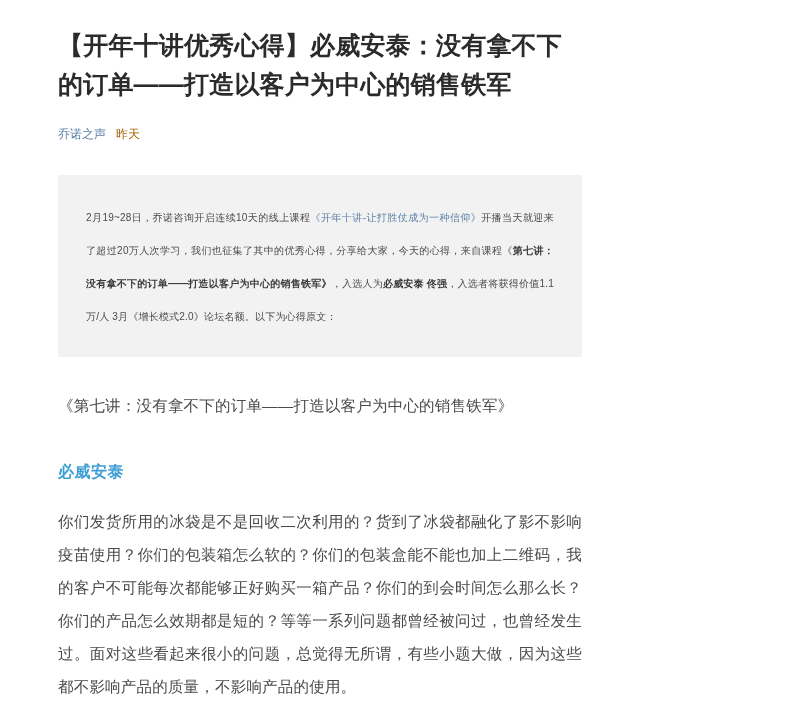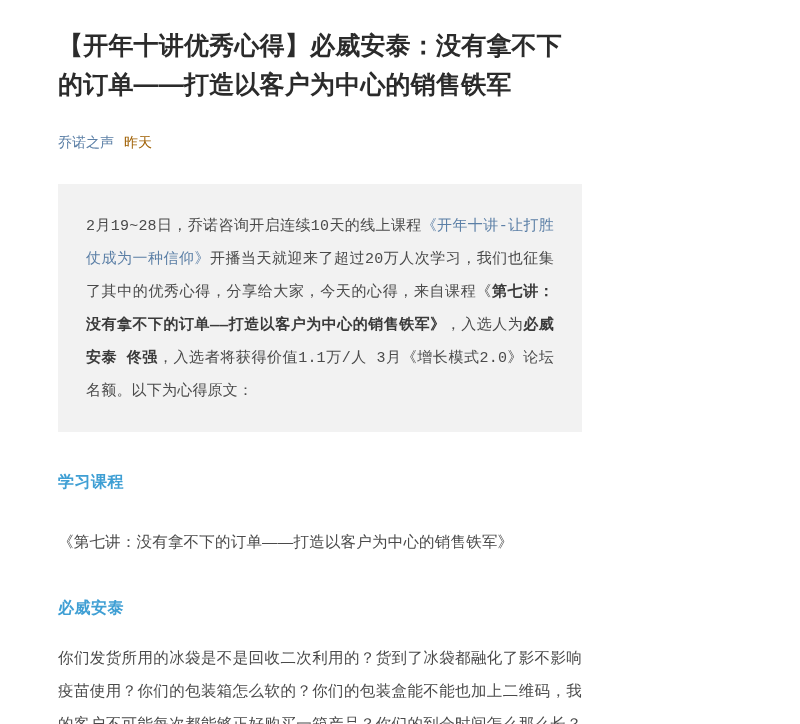--- a/index.html
+++ b/index.html
@@ -24,45 +24,44 @@
   .article-title {
     font-size: 25px;
     line-height: 39px;
     font-weight: bold;
     color: #2b2b2b;
     letter-spacing: 0.2px;
     margin: 0 0 0 0;
     padding: 0;
   }
   .meta-row {
-    margin-top: 30px;
+    margin-top: 22px;
     display: flex;
     align-items: flex-start;
     gap: 10px;
-    font-size: 14px;
+    font-size: 12px;
   }
   .meta-author {
     color: #5b7fa6;
   }
   .meta-date {
     color: #a16207;
   }
   .summary-box {
     margin-top: 32px;
     background: #f2f2f2;
     padding: 26px 28px 24px 28px;
     box-sizing: border-box;
   }
   .summary-text {
-    font-size: 15px;
+    font-size: 10px;
     line-height: 33px;
     color: #4a4a4a;
     text-align: justify;
     letter-spacing: 0.2px;
-    font-family: Liberation Mono, monospace;
   }
   .summary-text .link {
     color: #5b7fa6;
   }
   .summary-text .bold {
     font-weight: bold;
     color: #3a3a3a;
   }
   .section-heading {
     color: #3f9fd4;
@@ -92,19 +91,18 @@
 
   <div class="meta-row">
     <span class="meta-author">乔诺之声</span>
     <span class="meta-date">昨天</span>
   </div>
 
   <div class="summary-box">
     <div class="summary-text"><span>2月19~28日，乔诺咨询开启连续10天的线上课程</span><span class="link">《开年十讲-让打胜仗成为一种信仰》</span><span>开播当天就迎来了超过20万人次学习，我们也征集了其中的优秀心得，分享给大家，今天的心得，来自课程《</span><span class="bold">第七讲：没有拿不下的订单——打造以客户为中心的销售铁军》</span><span>，入选人为</span><span class="bold">必威安泰 佟强</span><span>，入选者将获得价值1.1万/人 3月《增长模式2.0》论坛名额。以下为心得原文：</span></div>
   </div>
 
-  <div class="section-heading">学习课程</div>
   <div class="body-text">《第七讲：没有拿不下的订单——打造以客户为中心的销售铁军》</div>
 
   <div class="section-heading">必威安泰</div>
   <div class="body-text tight">你们发货所用的冰袋是不是回收二次利用的？货到了冰袋都融化了影不影响疫苗使用？你们的包装箱怎么软的？你们的包装盒能不能也加上二维码，我的客户不可能每次都能够正好购买一箱产品？你们的到会时间怎么那么长？你们的产品怎么效期都是短的？等等一系列问题都曾经被问过，也曾经发生过。面对这些看起来很小的问题，总觉得无所谓，有些小题大做，因为这些都不影响产品的质量，不影响产品的使用。</div>
 
 </div>
 
 </body></html>

